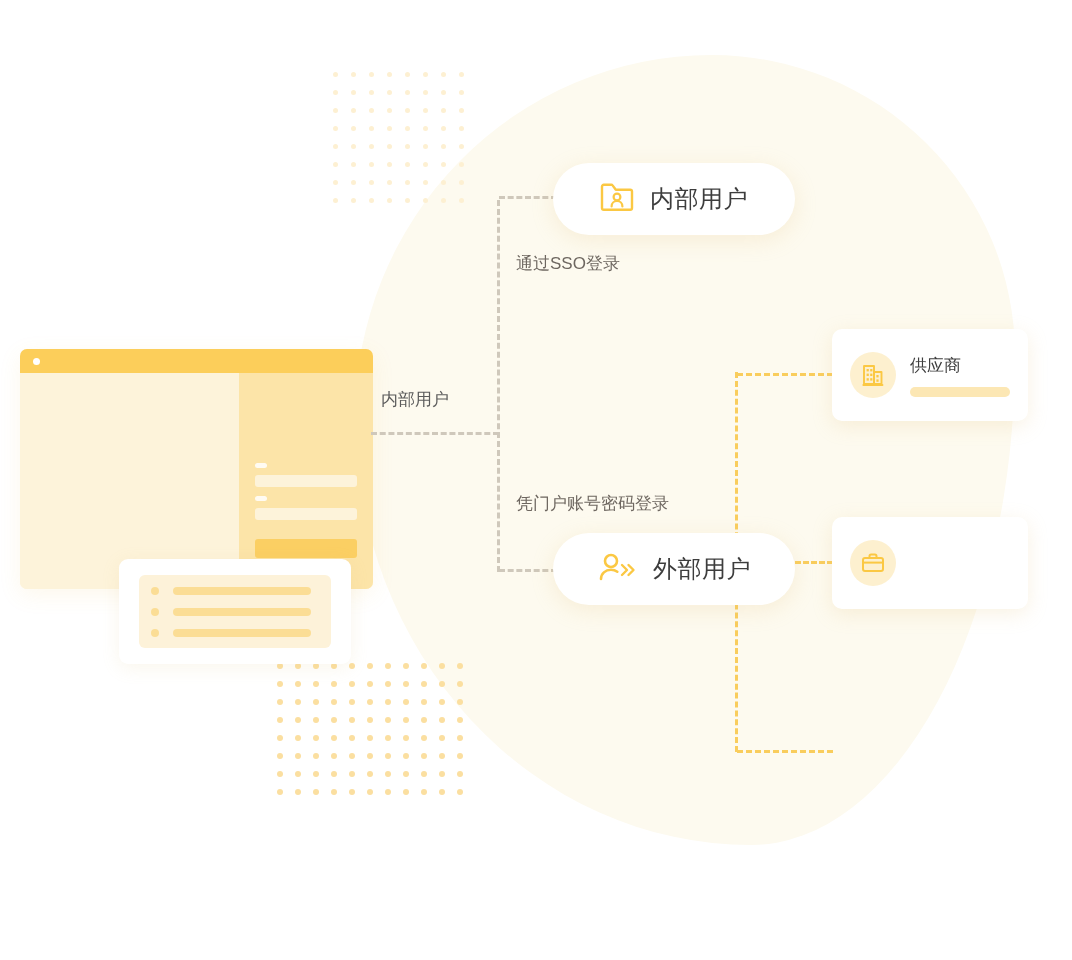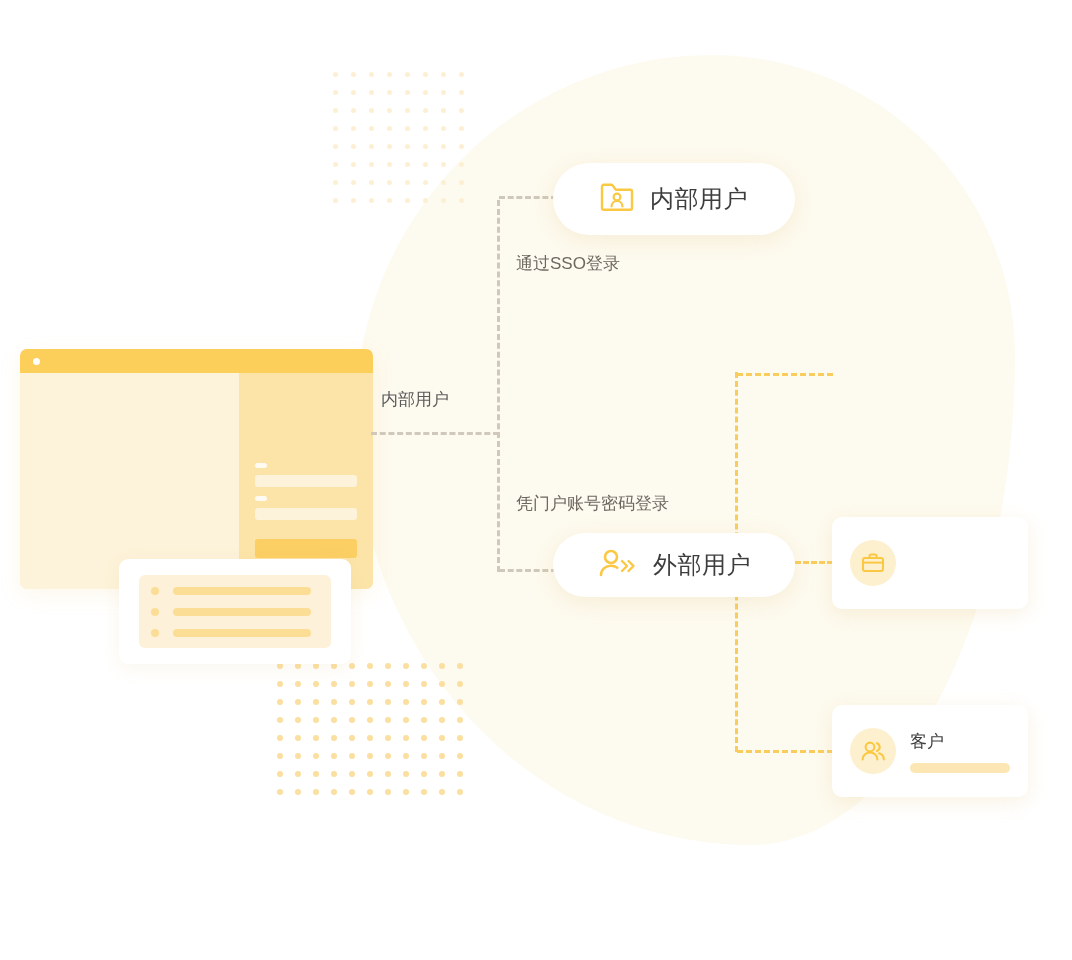--- a/index.html
+++ b/index.html
@@ -445,51 +445,58 @@
     <span>
       <svg width="34" height="30" viewBox="0 0 34 30" fill="none">
         <path d="M2 7.5 V26 a1.8 1.8 0 0 0 1.8 1.8 H30.2 A1.8 1.8 0 0 0 32 26 V9.6 a1.8 1.8 0 0 0-1.8-1.8 H15.8 L12.6 3.4 a1.6 1.6 0 0 0-1.3-.7 H3.8 A1.8 1.8 0 0 0 2 4.5 Z" stroke="#FBC843" stroke-width="2.4" stroke-linejoin="round"></path>
         <circle cx="17" cy="15" r="3.4" stroke="#FBC843" stroke-width="2.2"></circle>
         <path d="M11.6 24.4 c0-3.2 2.4-5.4 5.4-5.4 s5.4 2.2 5.4 5.4" stroke="#FBC843" stroke-width="2.2" stroke-linecap="round"></path>
       </svg>
     </span>
     <span class="pill-label">内部用户</span>
   </div>
 
-  <div class="pill" style="left:553px; top:533px; width:242px; height:64px;">
+  <div class="pill" style="left:553px; top:533px; width:242px; height:72px;">
     <span>
       <svg width="40" height="32" viewBox="0 0 40 32" fill="none">
         <circle cx="14" cy="10" r="6" stroke="#FBC843" stroke-width="2.6"></circle>
         <path d="M4 28 c0-5.4 4.4-9.2 10-9.2 c2.4 0 4.6 .7 6.3 1.9" stroke="#FBC843" stroke-width="2.6" stroke-linecap="round"></path>
         <path d="M25 14 l5 5 l-5 5" stroke="#FBC843" stroke-width="2.4" stroke-linecap="round" stroke-linejoin="round"></path>
         <path d="M31.5 14 l5 5 l-5 5" stroke="#FBC843" stroke-width="2.4" stroke-linecap="round" stroke-linejoin="round"></path>
       </svg>
     </span>
     <span class="pill-label">外部用户</span>
   </div>
 
+  <div class="rcard" style="left:832px; top:329px;">
+    <div class="rcard-iconwrap">
+      <svg width="26" height="26" viewBox="0 0 26 26" fill="none">
+        <rect x="4" y="4" width="10" height="18" stroke="#FBC843" stroke-width="1.9" stroke-linejoin="round"></rect>
+        <rect x="14" y="10" width="7.5" height="12" stroke="#FBC843" stroke-width="1.9" stroke-linejoin="round"></rect>
+        <rect x="6.6" y="7" width="2.2" height="2.4" fill="#FBC843"></rect>
+        <rect x="10.2" y="7" width="2.2" height="2.4" fill="#FBC843"></rect>
+        <rect x="6.6" y="11.6" width="2.2" height="2.4" fill="#FBC843"></rect>
+        <rect x="10.2" y="11.6" width="2.2" height="2.4" fill="#FBC843"></rect>
+        <rect x="6.6" y="16.2" width="2.2" height="2.4" fill="#FBC843"></rect>
+        <rect x="10.2" y="16.2" width="2.2" height="2.4" fill="#FBC843"></rect>
+        <rect x="16.4" y="13" width="2.2" height="2.4" fill="#FBC843"></rect>
+        <rect x="16.4" y="17.4" width="2.2" height="2.4" fill="#FBC843"></rect>
+        <rect x="2.4" y="22" width="21" height="1.9" rx=".9" fill="#FBC843"></rect>
+      </svg>
+    </div>
+    <div class="rcard-text">
+      <div class="rcard-title">供应商</div>
+      <div class="rcard-bar"></div>
+    </div>
+  </div>
 
   <div class="rcard" style="left:832px; top:517px;">
     <div class="rcard-iconwrap">
       <svg width="26" height="26" viewBox="0 0 26 26" fill="none">
         <rect x="3" y="8" width="20" height="13" rx="2" stroke="#FBC843" stroke-width="2"></rect>
         <path d="M9.5 8 V6 a1.6 1.6 0 0 1 1.6-1.6 h3.8 A1.6 1.6 0 0 1 16.5 6 V8" stroke="#FBC843" stroke-width="2" stroke-linecap="round"></path>
         <rect x="3" y="11.6" width="20" height="2" fill="#FBC843"></rect>
       </svg>
     </div>
   </div>
 
-  <div class="rcard" style="left:832px; top:705px;">
-    <div class="rcard-iconwrap">
-      <svg width="28" height="26" viewBox="0 0 28 26" fill="none">
-        <circle cx="11" cy="9" r="4.4" stroke="#FBC843" stroke-width="2.1"></circle>
-        <path d="M3.6 21.4 c0-4.1 3.3-6.9 7.4-6.9 s7.4 2.8 7.4 6.9" stroke="#FBC843" stroke-width="2.1" stroke-linecap="round"></path>
-        <path d="M18 5.2 a4.2 4.2 0 0 1 0 7.8" stroke="#FBC843" stroke-width="2.1" stroke-linecap="round"></path>
-        <path d="M20 15.2 c2.9 .8 4.8 3.1 4.8 6.2" stroke="#FBC843" stroke-width="2.1" stroke-linecap="round"></path>
-      </svg>
-    </div>
-    <div class="rcard-text">
-      <div class="rcard-title">客户</div>
-      <div class="rcard-bar"></div>
-    </div>
-  </div>
 
 </div>
 
 </body></html>

